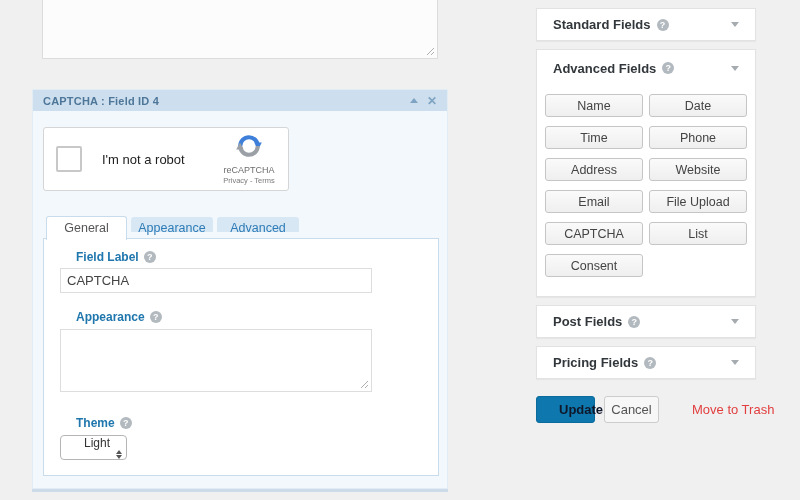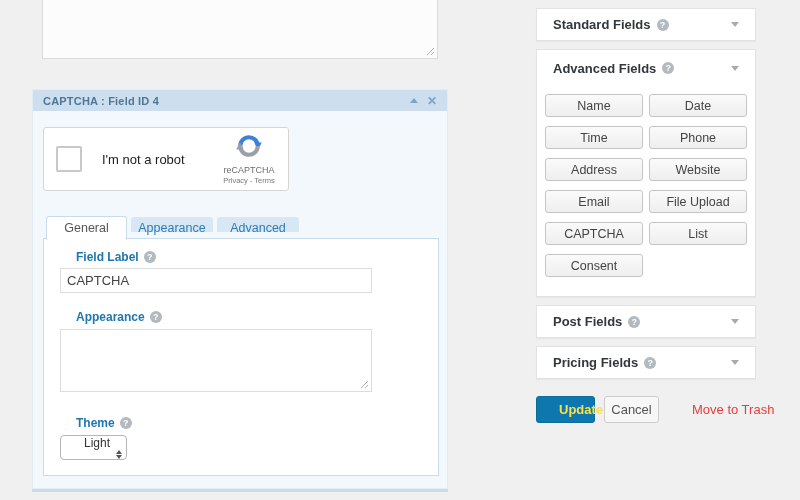--- a/index.html
+++ b/index.html
@@ -69,21 +69,21 @@
   .sp-header .help-icon{margin-left:6px;}
   .chev{margin-left:auto;width:0;height:0;border-left:4px solid transparent;
     border-right:4px solid transparent;border-top:5px solid #a6abb0;cursor:pointer;}
   .adv-buttons{padding:8px 8px 0 8px;display:flex;flex-wrap:wrap;gap:9px 6px;}
   .field-btn{width:98px;height:23px;background:linear-gradient(#fafafa,#efefef);
     border:1px solid #c5c5c5;border-radius:3px;font-family:"Liberation Sans",sans-serif;
     font-size:12.5px;color:#444;cursor:pointer;}
 
   
   .btn-update{position:absolute;left:536px;top:396px;width:59px;height:27px;background:#0e78ae;
-    border:1px solid #0a6b9d;border-radius:3px;color:#fde047;font-family:"Liberation Sans",sans-serif;
+    border:1px solid #0a6b9d;border-radius:3px;color:#0f172a;font-family:"Liberation Sans",sans-serif;
     font-size:13px;font-weight:600;cursor:pointer;padding-left:22px;}
   .btn-cancel{position:absolute;left:604px;top:396px;width:55px;height:27px;background:#f7f7f7;
     border:1px solid #ccc;border-radius:3px;color:#555;font-family:"Liberation Sans",sans-serif;
     font-size:13px;cursor:pointer;}
   .link-trash{position:absolute;left:692px;top:396px;height:27px;line-height:27px;font-size:13px;
     color:#e23e3e;cursor:pointer;}
 </style>
 </head>
 <body>
 

